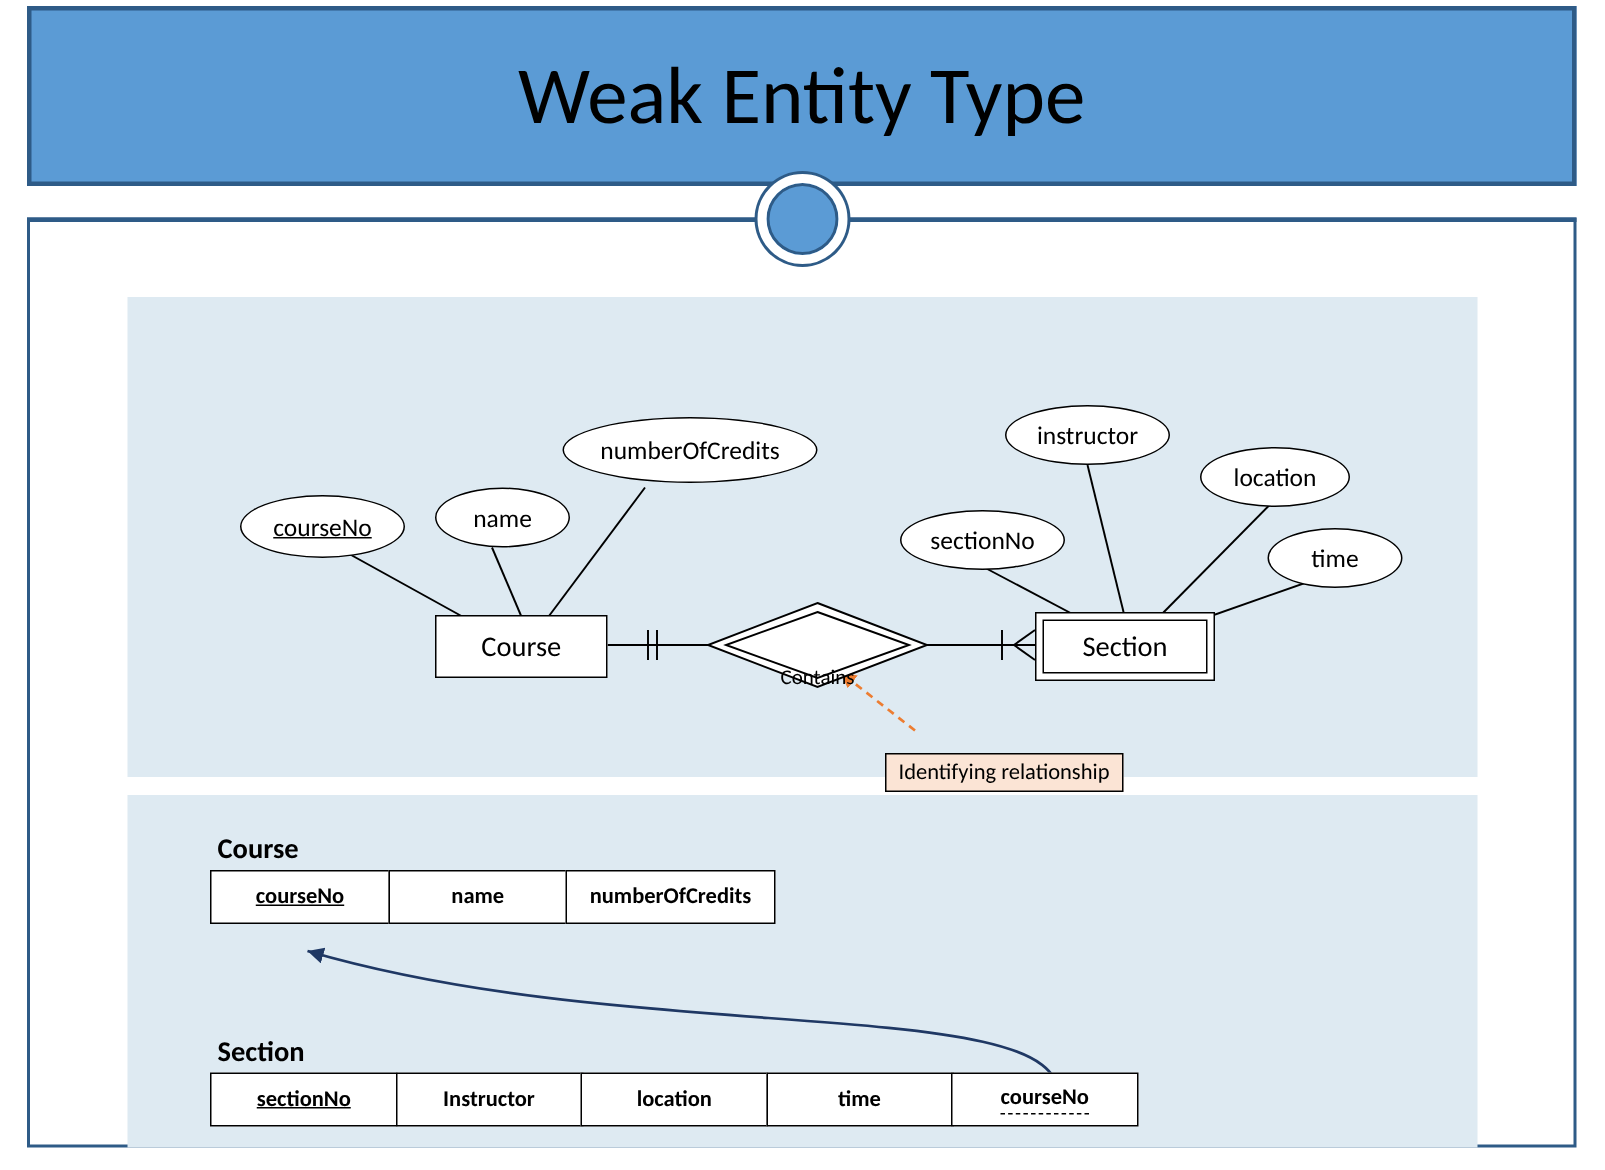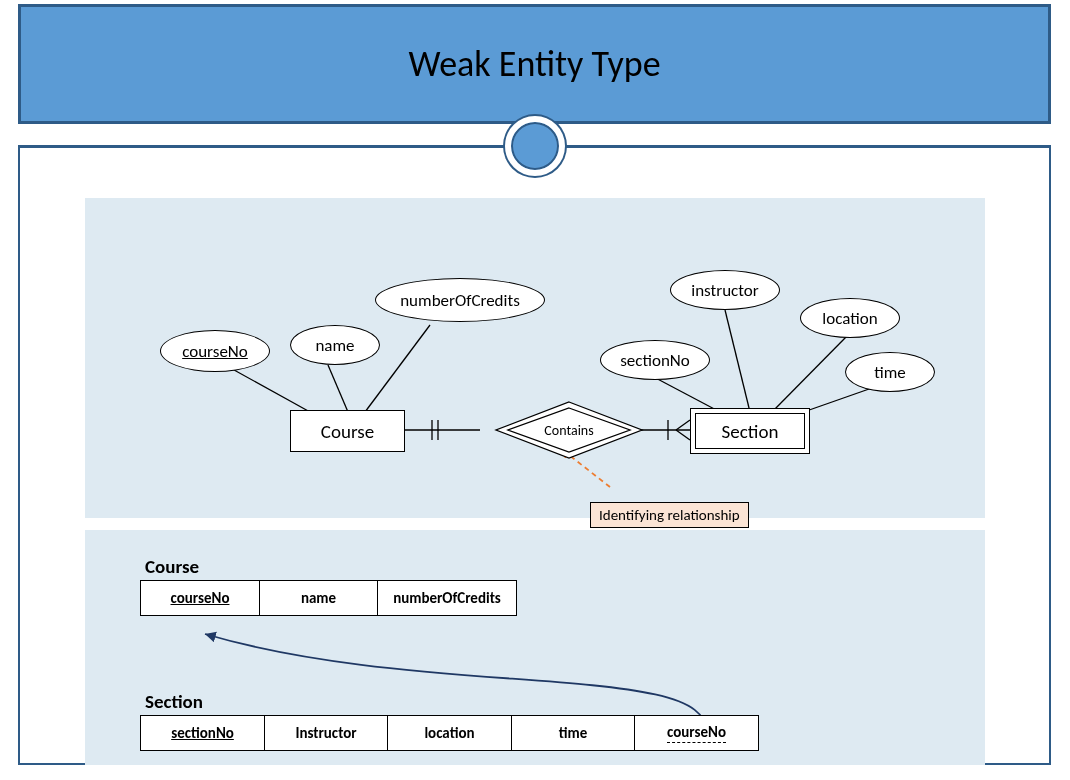--- a/index.html
+++ b/index.html
@@ -17,21 +17,21 @@
     top: 4px;
     width: 1033px;
     height: 120px;
     background: #5b9bd5;
     border: 3px solid #2e5b87;
     display: flex;
     align-items: center;
     justify-content: center;
   }
   .title-banner .title {
-    font-size: 36px;
+    font-size: 54px;
     color: #000;
     font-weight: 400;
   }
   .circle-deco {
     position: absolute;
     left: 50%;
     top: 116px;
     transform: translateX(-50%);
     width: 60px;
     height: 60px;
@@ -217,21 +217,21 @@
   <span>time</span>
 </div>
 
 <div class="rect" style="left:290px; top:410px; width:115px; height:42px;">
   <span>Course</span>
 </div>
 <div class="rect double" style="left:690px; top:408px; width:120px; height:46px;">
   <span style="z-index:2;">Section</span>
 </div>
 
-<div class="diamond" style="left:494px; top:400px; width:150px; height:60px;">
+<div class="diamond" style="left:470px; top:400px; width:150px; height:60px;align-items:flex-end;">
   <svg width="150" height="60">
     <polygon points="75,2 148,30 75,58 2,30" fill="#fff" stroke="#000" stroke-width="1.3"></polygon>
     <polygon points="75,8 136,30 75,52 14,30" fill="none" stroke="#000" stroke-width="1.3"></polygon>
   </svg>
   <span class="lbl">Contains</span>
 </div>
 
 <div class="callout" style="left:590px; top:482px;">
   <span>Identifying relationship</span>
 </div>

